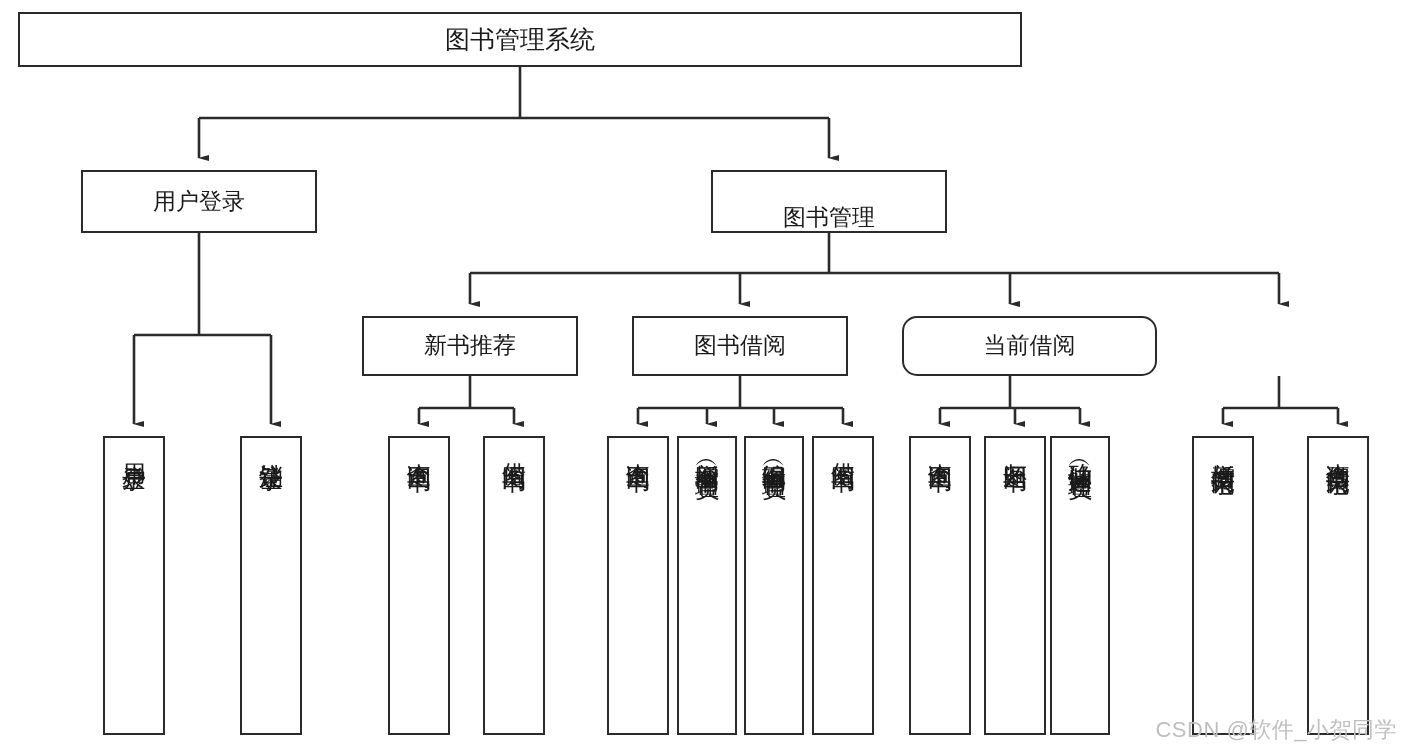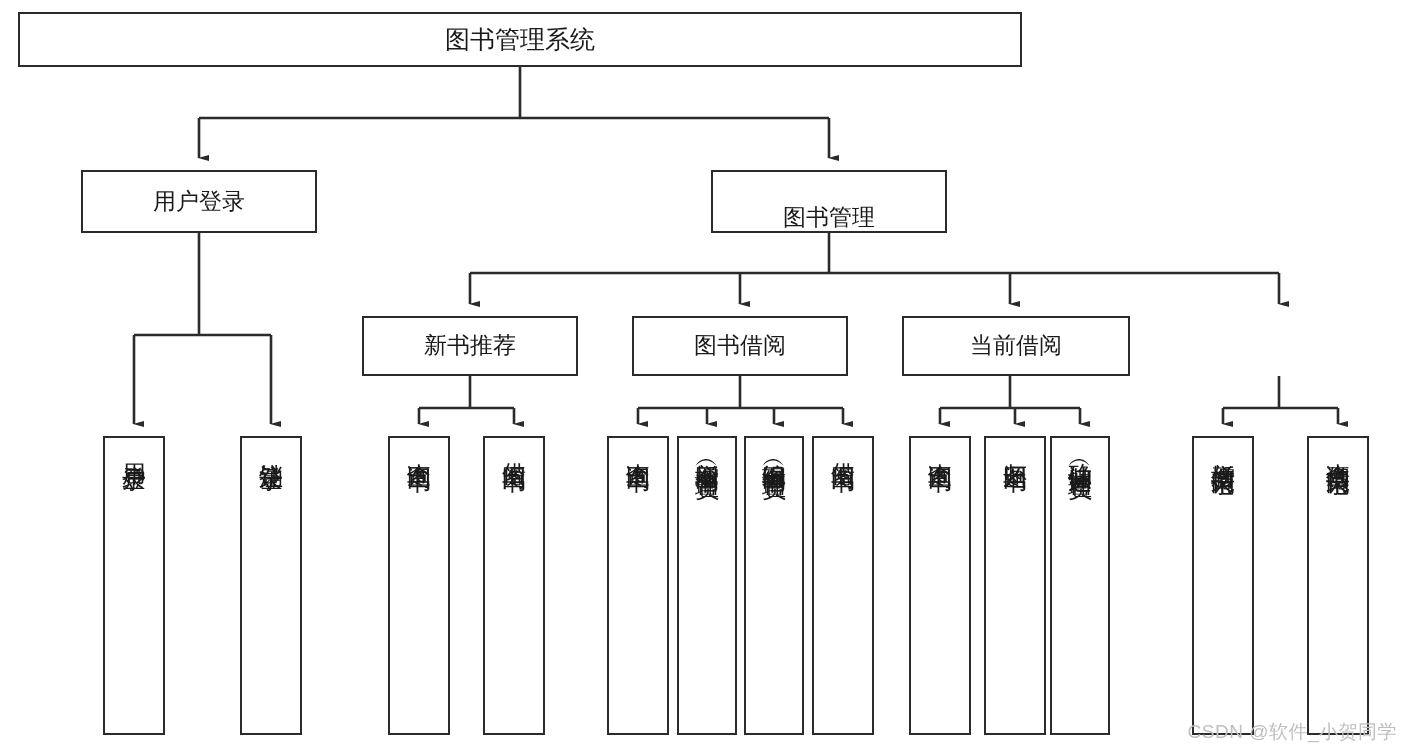--- a/index.html
+++ b/index.html
@@ -60,21 +60,21 @@
     text-orientation: upright;
     font-size: 24px;
     letter-spacing: 2px;
     line-height: 1;
     white-space: nowrap;
   }
   .watermark {
     position: absolute;
     right: 8px;
     bottom: 2px;
-    font-size: 19px;
+    font-size: 22px;
     color: #bfbfbf;
     letter-spacing: 0.5px;
     z-index: 5;
     white-space: nowrap;
     margin-left: 44px;
   }
 </style>
 </head>
 <body>
 
@@ -140,21 +140,21 @@
   <div class="node branch" style="left: 711px; top: 170px; width: 236px; height: 63px; align-items: flex-end;">
     <span class="node-label">图书管理</span>
   </div>
 
   <div class="node branch" style="left: 632px; top: 316px; width: 216px; height: 60px;">
     <span class="node-label">图书借阅</span>
   </div>
   <div class="node branch" style="left: 362px; top: 316px; width: 216px; height: 60px;">
     <span class="node-label">新书推荐</span>
   </div>
-  <div class="node branch" style="left: 902px; top: 316px; width: 228px; height: 60px;">
+  <div class="node branch" style="left: 902px; top: 316px; width: 255px; height: 60px; border-radius: 15px;">
     <span class="node-label">当前借阅</span>
   </div>
 
   <div class="node leaf" style="left: 103px; top: 436px; width: 62px; height: 299px;">
     <span class="node-label">用户登录</span>
   </div>
   <div class="node leaf" style="left: 240px; top: 436px; width: 62px; height: 299px;">
     <span class="node-label">注销登录</span>
   </div>
   <div class="node leaf" style="left: 388px; top: 436px; width: 62px; height: 299px;">

